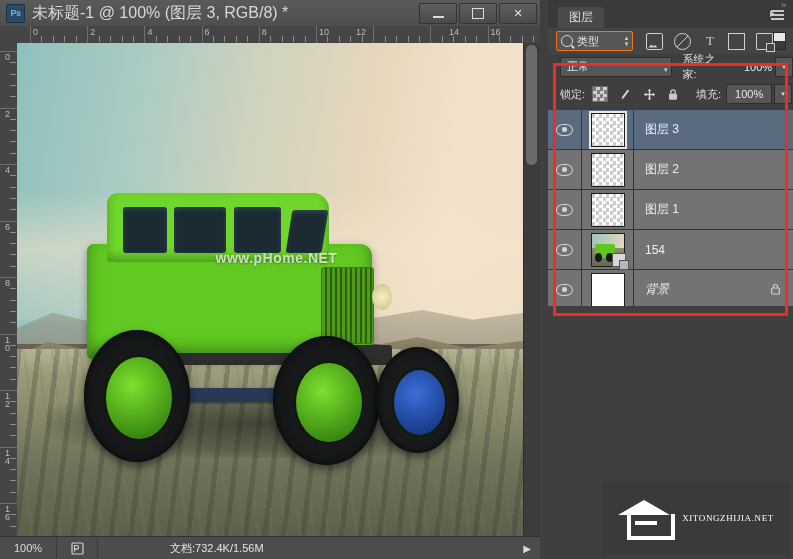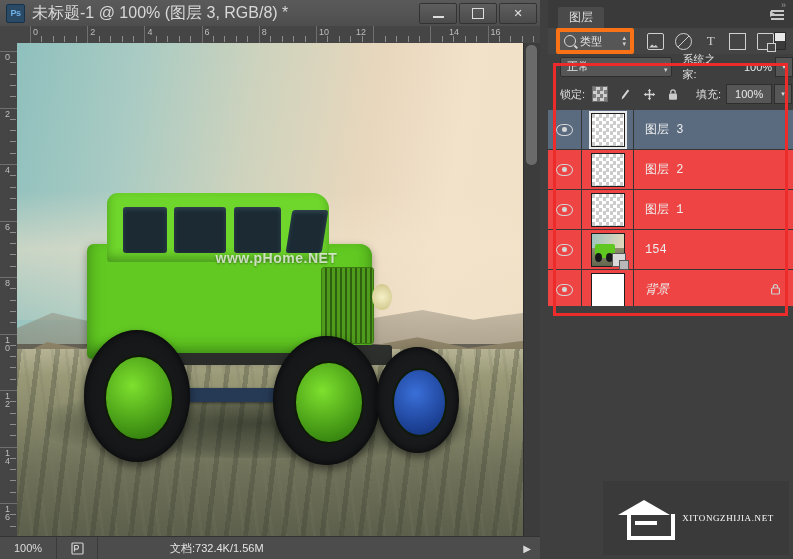--- a/index.html
+++ b/index.html
@@ -115,21 +115,21 @@
   .ptab{position:absolute;left:10px;top:0;height:21px;padding:0 11px;background:#4a4a4a;
       color:#dedede;font-size:12px;line-height:21px;border-radius:2px 2px 0 0;}
   .pmenu{position:absolute;right:6px;top:3px;width:16px;height:14px;}
   .pmenu i{display:block;height:1.6px;background:#c8c8c8;margin-bottom:2.4px;}
   .pmenu i:nth-child(1){width:13px;}.pmenu i:nth-child(2){width:13px;}.pmenu i:nth-child(3){width:13px;}
   .pmenu .tri{position:absolute;left:-1px;top:1px;width:0;height:0;
       border-left:5px solid #c8c8c8;border-top:3.5px solid transparent;border-bottom:3.5px solid transparent;}
 
   .filterrow{position:absolute;left:0;top:28px;width:245px;height:26px;background:#444;
       display:flex;align-items:center;border-bottom:1px solid #333;}
-  .fsel{margin-left:8px;width:78px;height:18px;background:#565656;border:4px solid #f97316;
+  .fsel{margin-left:8px;width:78px;height:18px;background:#565656;border:1px solid #f97316;
       border-radius:2px;display:flex;align-items:center;color:#e8e8e8;font-size:11px;}
   .fsel .mag{width:10px;height:10px;border:1.6px solid #d6d6d6;border-radius:50%;
       margin-left:4px;margin-right:4px;position:relative;}
   .fsel .mag::after{content:"";position:absolute;right:-3px;bottom:-2px;width:4px;height:1.6px;
       background:#d6d6d6;transform:rotate(45deg);}
   .fsel .updn{margin-left:auto;margin-right:4px;color:#cfcfcf;font-size:7px;line-height:6px;text-align:center;}
   .ficons{display:flex;align-items:center;gap:11px;margin-left:13px;}
   .fi{width:15px;height:15px;display:flex;align-items:center;justify-content:center;
       color:#cfcfcf;font-size:11px;}
   .fi-img{border:1.5px solid #cfcfcf;border-radius:2px;position:relative;}
@@ -167,21 +167,21 @@
   .lk-all{color:#c9c9c9;font-size:12px;}
   .filllab{margin-left:16px;color:#e0e0e0;font-size:11px;}
   .fillbox{margin-left:5px;width:44px;height:18px;background:#565656;border:1px solid #2e2e2e;
       color:#e8e8e8;font-size:11px;display:flex;align-items:center;justify-content:center;}
   .fillarrow{margin-left:2px;width:16px;height:18px;background:#565656;border:1px solid #2e2e2e;
       display:flex;align-items:center;justify-content:center;color:#d8d8d8;font-size:7px;}
 
   
   .layerlist{position:absolute;left:0;top:110px;width:245px;}
   .layer{height:39px;display:flex;align-items:center;border-bottom:1px solid #353535;
-      background:#ef4444;position:relative;}
+      background:#737373;position:relative;}
   .layer.sel{background:#5a6b80;}
   .eyecell{width:33px;height:39px;display:flex;align-items:center;justify-content:center;
       border-right:1px solid #353535;}
   .eye{width:15px;height:10px;border:1.4px solid #d5d5d5;border-radius:50% 50% 50% 50%/60% 60% 60% 60%;
       display:flex;align-items:center;justify-content:center;}
   .eye::after{content:"";width:4.5px;height:4.5px;border-radius:50%;background:#d5d5d5;}
   .thumbcell{width:51px;height:39px;display:flex;align-items:center;justify-content:center;
       border-right:1px solid #353535;position:relative;}
   .thumb{width:32px;height:32px;border:1px solid #1e1e1e;position:relative;}
   .thumb.sel-outline{outline:2px solid #e9e9e9;outline-offset:0px;}
@@ -192,21 +192,21 @@
       background:linear-gradient(100deg,#9cc3bd,#e4d8bc);}
   .tp-gnd{position:absolute;left:0;bottom:0;width:100%;height:54%;
       background:linear-gradient(#8f8f6e,#63664f);}
   .tp-jeep{position:absolute;left:10%;top:32%;width:62%;height:44%;background:#5fc71f;border-radius:2px;}
   .tp-wh{position:absolute;bottom:12%;width:22%;height:28%;border-radius:50%;background:#15171a;}
   .tp-wh.a{left:10%;}.tp-wh.b{left:46%;}
   .so-badge{position:absolute;right:7px;bottom:2px;width:12px;height:12px;background:#d9d9d9;
       border:1px solid #555;}
   .so-badge::after{content:"";position:absolute;right:-4px;bottom:-4px;width:8px;height:8px;
       background:#b8b8b8;border:1px solid #555;}
-  .lname{margin-left:11px;color:#ededed;font-size:12px;font-family:Liberation Mono, monospace;}
+  .lname{margin-left:11px;color:#ededed;font-size:12px;}
   .lname.italic{font-style:italic;}
   .locked{position:absolute;right:12px;color:#cfcfcf;font-size:11px;}
 
   .panel-rest{position:absolute;left:0;top:306px;width:245px;height:253px;background:#3f3f3f;}
 
   
   .redbox{position:absolute;border:3px solid #ee2b2b;pointer-events:none;}
   #redbox-main{left:553px;top:63px;width:229px;height:247px;}
 
   

